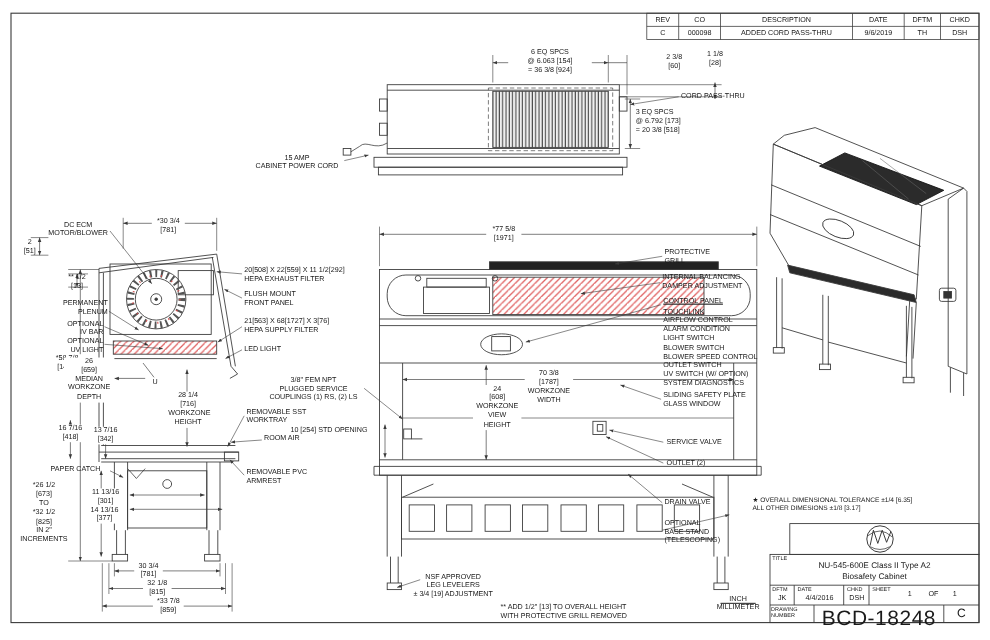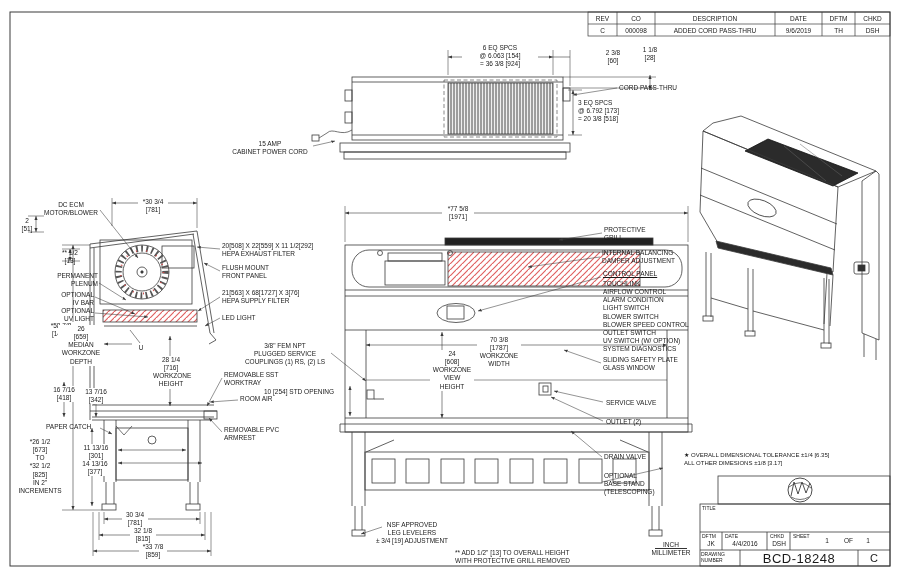--- a/index.html
+++ b/index.html
@@ -9,21 +9,21 @@
   svg.lineart{position:absolute;left:0;top:0}
   .lbl{position:absolute;font-size:6.5px;line-height:1.25;white-space:pre-line;color:#1a1a1a}
   .c{text-align:center}.r{text-align:right}
   .bg{background:#fff;padding:0 1px}
   .u{text-decoration:underline}
   .tiny{font-size:5px}
   .tol{font-size:6px;line-height:1.3}
   .units{position:absolute;display:flex;flex-direction:column;align-items:center;font-size:6.5px}
   .units .inch{border-bottom:1px solid #333;padding:0 8px}
   .title-main{font-size:7.5px;line-height:1.35}
-  .dwgnum{font-size:13px;letter-spacing:.5px}
+  .dwgnum{font-size:19px;letter-spacing:.5px}
   .revletter{font-size:11px}
   .cell{position:absolute;font-size:6.5px;text-align:center}
 </style>
 </head>
 <body>
 
 <div class="sheet">
 
 <svg class="lineart" width="900" height="582" viewBox="0 0 900 582" fill="none" stroke="#3a3a3a" stroke-width="0.8">
   <defs>
@@ -398,20 +398,22 @@
 <div class="lbl" style="left:455px;top:549px;width:180px">** ADD 1/2" [13] TO OVERALL HEIGHT
 WITH PROTECTIVE GRILL REMOVED</div>
 <div class="units" style="left:638px;top:541px;width:66px">
   <span class="inch">INCH</span>
   <span>MILLIMETER</span>
 </div>
 <div class="lbl tol" style="left:684px;top:452px;width:206px">★ OVERALL DIMENSIONAL TOLERANCE ±1/4 [6.35]
 ALL OTHER DIMESIONS ±1/8 [3.17]</div>
 
 <div class="lbl tiny" style="left:702px;top:505px;width:24px">TITLE</div>
+<div class="lbl c title-main" style="left:700px;top:509px;width:190px">NU-545-600E Class II Type A2
+Biosafety Cabinet</div>
 <div class="lbl tiny" style="left:702px;top:533px;width:20px">DFTM</div>
 <div class="lbl c" style="left:701px;top:540px;width:20px">JK</div>
 <div class="lbl tiny" style="left:725px;top:533px;width:22px">DATE</div>
 <div class="lbl c" style="left:723px;top:540px;width:44px">4/4/2016</div>
 <div class="lbl tiny" style="left:770px;top:533px;width:20px">CHKD</div>
 <div class="lbl c" style="left:768px;top:540px;width:22px">DSH</div>
 <div class="lbl tiny" style="left:793px;top:533px;width:24px">SHEET</div>
 <div class="lbl c" style="left:821px;top:537px;width:12px">1</div>
 <div class="lbl" style="left:844px;top:537px;width:14px">OF</div>
 <div class="lbl c" style="left:862px;top:537px;width:12px">1</div>

